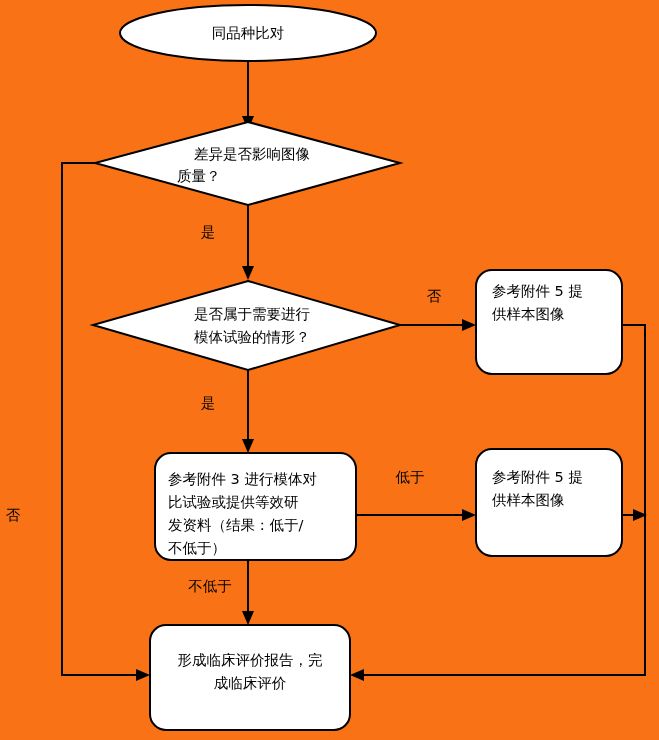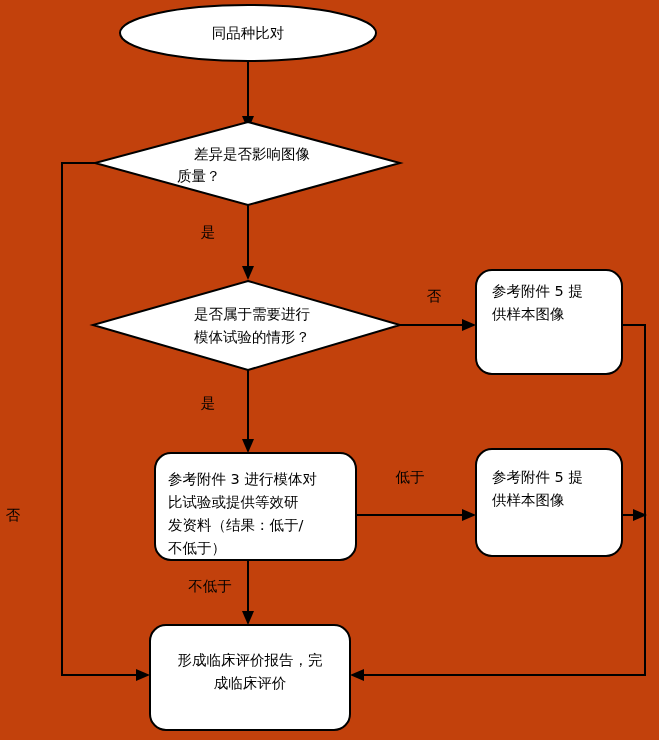--- a/index.html
+++ b/index.html
@@ -10,21 +10,21 @@
   body {
     width: 659px;
     height: 740px;
     font-family: "DejaVu Sans", "Liberation Sans", sans-serif;
     overflow: hidden;
   }
   #flowchart-root {
     position: relative;
     width: 659px;
     height: 740px;
-    background: #c2410c;
+    background: #f97316;
   }
   svg.chart {
     position: absolute;
     left: 0;
     top: 0;
     width: 659px;
     height: 740px;
   }
   .shape-stroke {
     fill: #ffffff;

